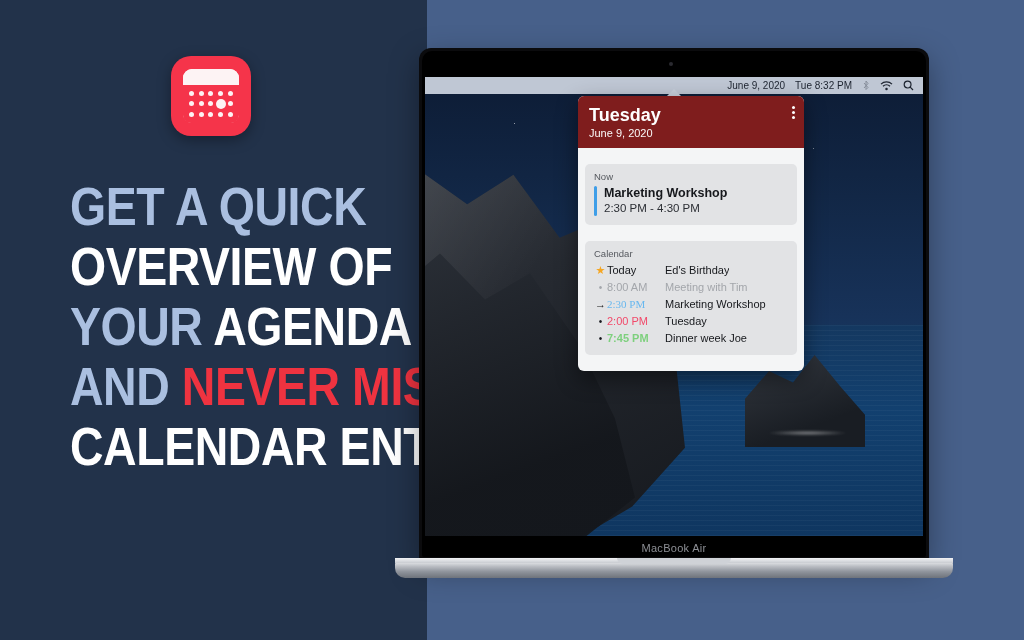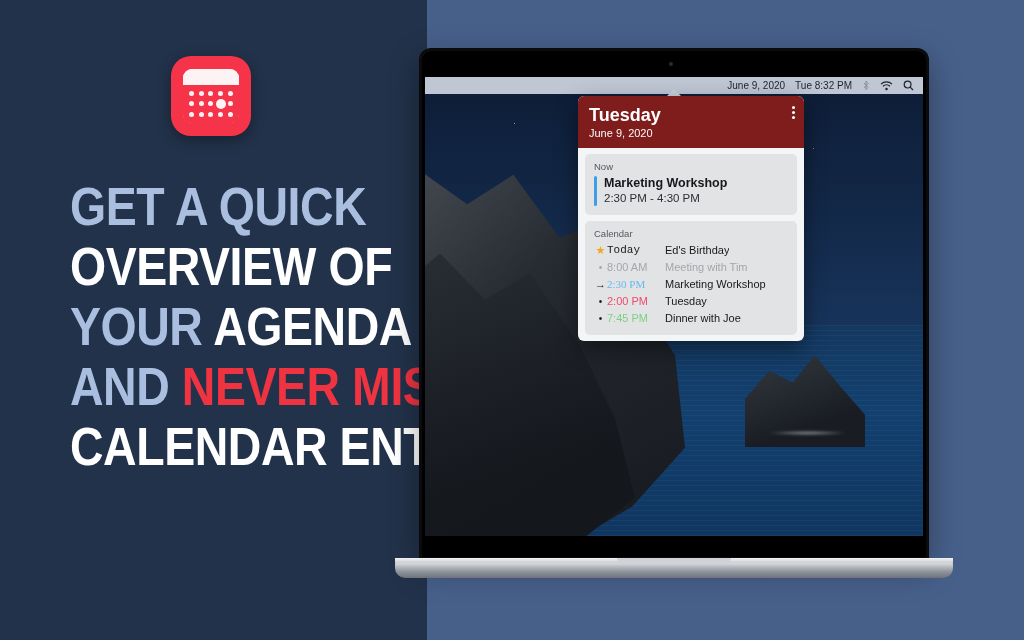--- a/index.html
+++ b/index.html
@@ -165,21 +165,21 @@
     position:relative;background:#7f1d1d;color:#fff;padding:9px 11px 8px 11px;
   }
   .w-head .day{font-size:18px;font-weight:700;line-height:20px;}
   .w-head .date{font-size:11px;line-height:14px;margin-top:1px;opacity:.97;}
   .kebab{
     position:absolute;right:9px;top:10px;width:3px;display:flex;
     flex-direction:column;gap:2px;align-items:center;cursor:pointer;
   }
   .kebab i{width:3px;height:3px;border-radius:50%;background:#fff;display:block;}
 
-  .w-section{margin:6px 7px;background:#e2e3e5;border-radius:5px;padding:7px 9px 9px 9px;}
+  .w-section{margin:16px 7px;background:#e2e3e5;border-radius:5px;padding:7px 9px 9px 9px;}
   .sec-title{font-size:9.5px;color:#55585e;margin-bottom:4px;}
   .now-row{display:flex;gap:7px;align-items:stretch;}
   .now-bar{width:3px;border-radius:2px;background:#3f9ee8;flex:0 0 3px;}
   .now-title{font-size:12.5px;font-weight:700;color:#16181c;line-height:15px;}
   .now-time{font-size:11.5px;color:#2b2e34;line-height:15px;}
 
   .cal-list{display:flex;flex-direction:column;gap:2px;margin-top:1px;}
   .cal-row{display:flex;align-items:center;font-size:11px;line-height:15px;}
   .mk{width:13px;flex:0 0 13px;text-align:center;font-size:10px;color:#16181c;}
   .mk.star{color:#f5a623;font-size:11px;}
@@ -296,50 +296,51 @@
                 <div class="now-time">2:30 PM - 4:30 PM</div>
               </div>
             </div>
           </div>
 
           <div class="w-section">
             <div class="sec-title">Calendar</div>
             <div class="cal-list" id="cal-list">
                 <div class="cal-row">
                   <span class="mk star">★</span>
-                  <span class="tm" style="color: rgb(22, 24, 28); font-family: Liberation Mono, monospace;">Today</span>
+                  <span class="tm" style="color: rgb(22, 24, 28);">Today</span>
                   <span class="ti">Ed's Birthday</span>
                 </div>
                 <div class="cal-row">
                   <span class="mk muted">•</span>
                   <span class="tm" style="color: rgb(163, 166, 171);">8:00 AM</span>
                   <span class="ti muted">Meeting with Tim</span>
                 </div>
                 <div class="cal-row">
                   <span class="mk arrow">→</span>
                   <span class="tm" style="color: rgb(104, 184, 239); font-family: Liberation Serif, serif;">2:30 PM</span>
                   <span class="ti">Marketing Workshop</span>
                 </div>
                 <div class="cal-row">
                   <span class="mk ">•</span>
                   <span class="tm" style="color: rgb(242, 73, 106);">2:00 PM</span>
                   <span class="ti">Tuesday</span>
                 </div>
                 <div class="cal-row">
                   <span class="mk ">•</span>
-                  <span class="tm" style="color: rgb(126, 208, 126);">7:45 PM</span>
-                  <span class="ti">Dinner with Joe</span>
+                  <span class="tm" style="color: rgb(126, 208, 126); font-weight: bold;">7:45 PM</span>
+                  <span class="ti">Dinner week Joe</span>
                 </div>
               </div>
           </div>
 
         </div>
 
       </div>
 
+      <div class="bezel-label">MacBook Air</div>
     </div>
 
     <div class="base">
       <div class="base-slab"></div>
       <div class="base-top"></div>
       <div class="base-notch"></div>
     </div>
   </div>
 
 </div>

